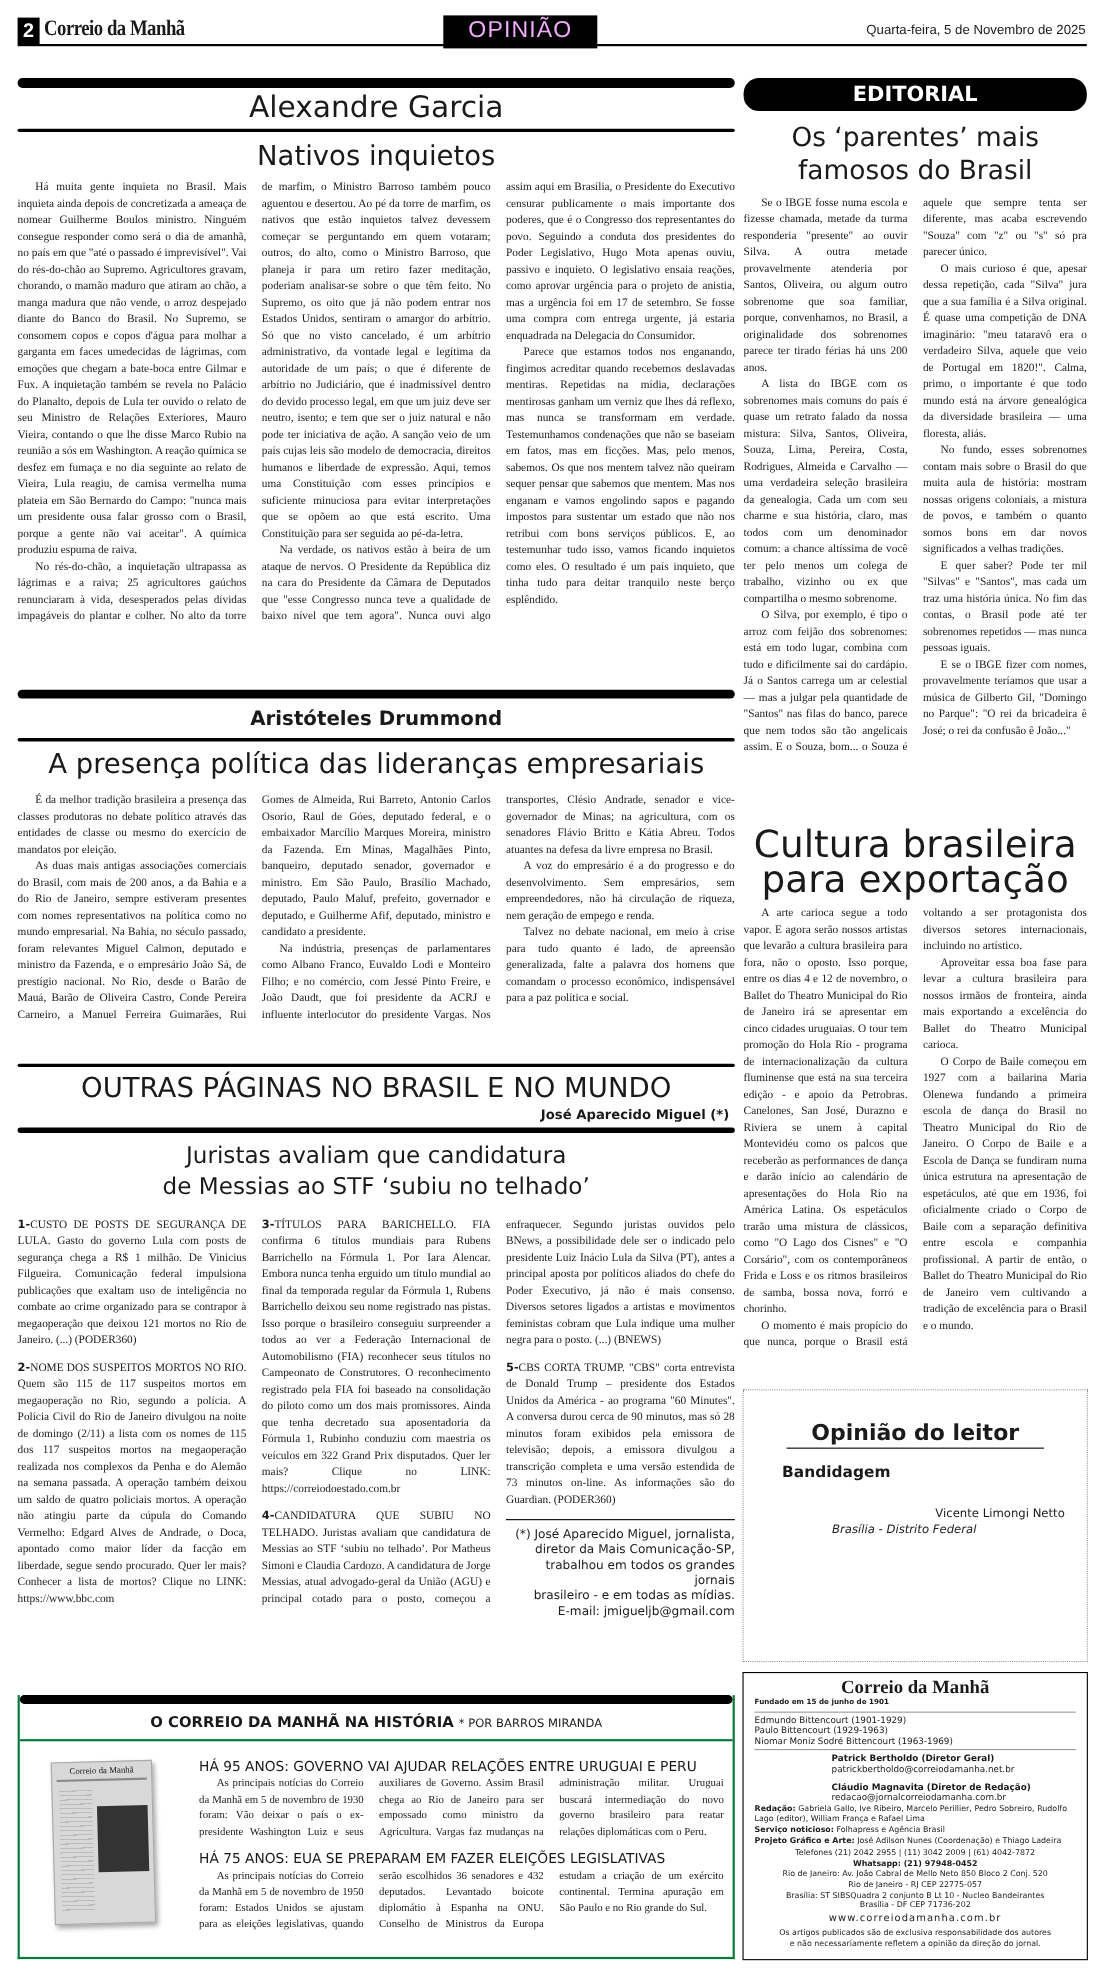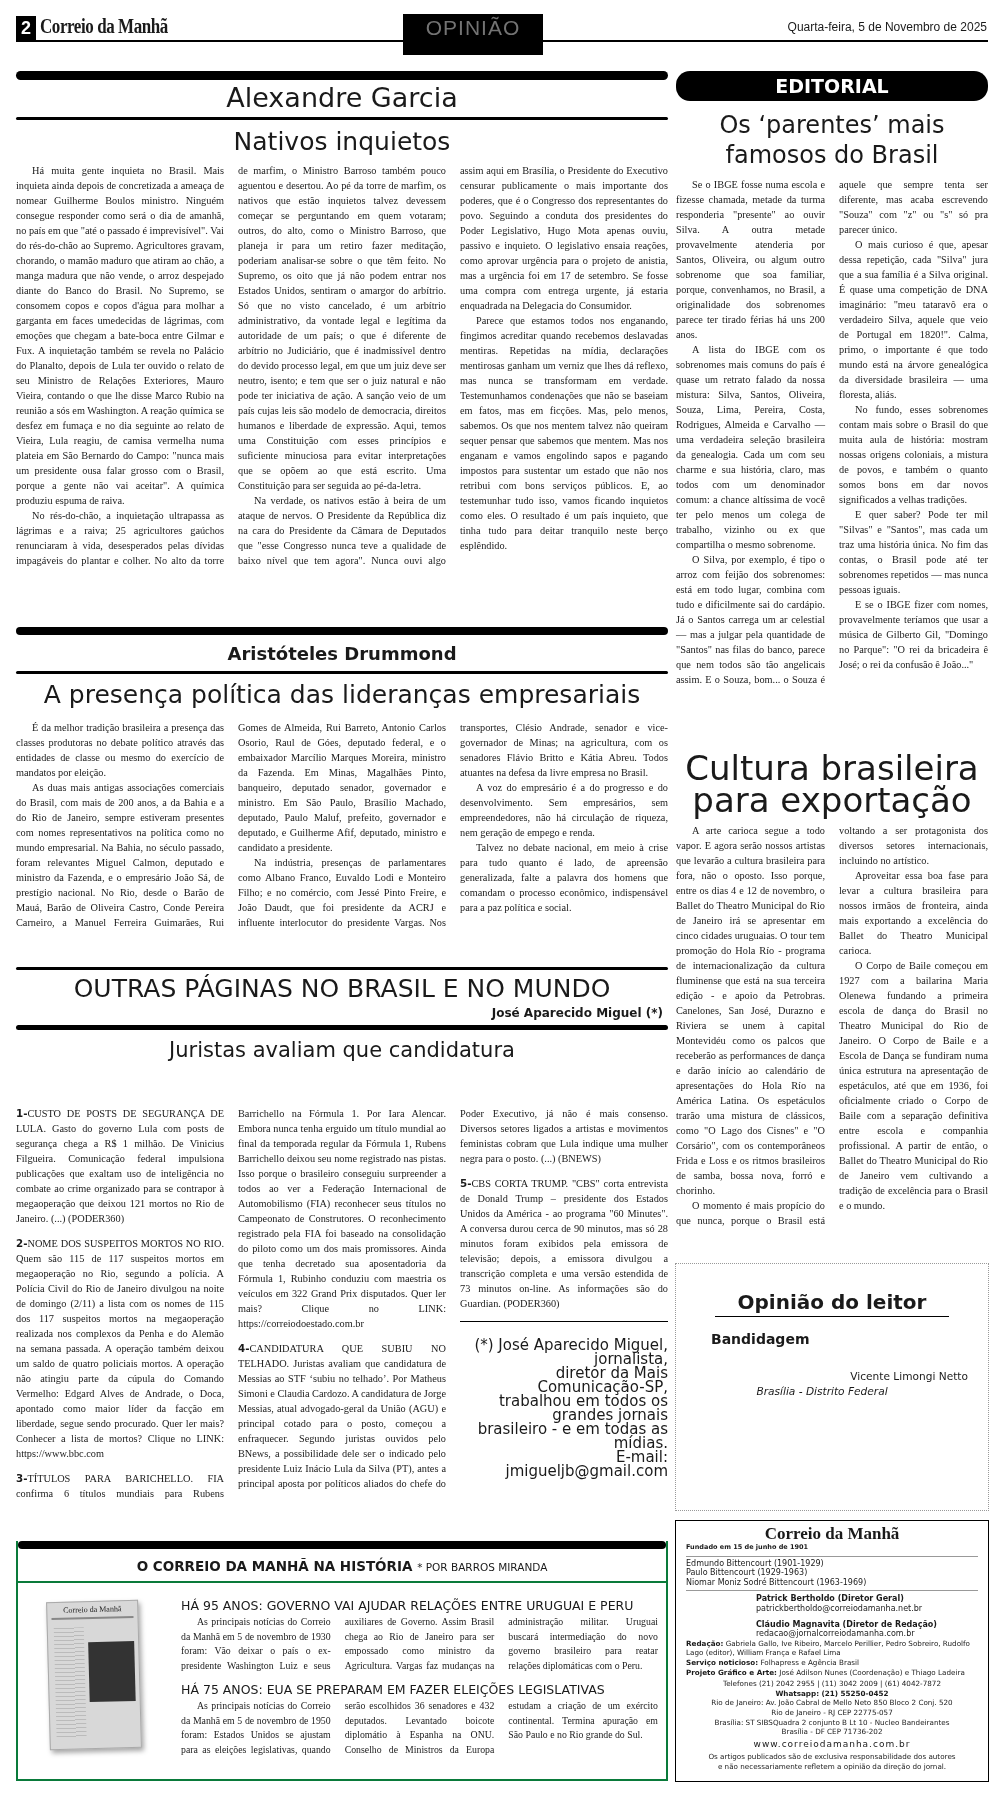--- a/index.html
+++ b/index.html
@@ -7,21 +7,21 @@
   body { position: relative; font-family: "Liberation Serif", serif; color: #1a1a1a; }
   .sans { font-family: "DejaVu Sans", "Liberation Sans", sans-serif; }
   .abs { position: absolute; }
   .green { background: #000000; border-radius: 14px; }
   .body-text { font-size: 10.3px; line-height: 15px; text-align: justify; hyphens: auto; }
   .body-text p { text-indent: 16px; }
 
   
   #hdr-pagenum { left: 16px; top: 16px; width: 20px; height: 24px; background: #000; color: #fff; font: bold 18px "Liberation Sans", sans-serif; text-align: center; line-height: 24px; }
   #hdr-logo { left: 40px; top: 15px; font: bold 20px "Liberation Serif", serif; letter-spacing: -0.5px; transform: scaleX(0.85); transform-origin: left; }
-  #hdr-section { left: 403px; top: 14px; width: 140px; height: 41px; background: #000; color: #737373; font: 21px "Liberation Sans", sans-serif; text-align: center; line-height: 27px; letter-spacing: 1px; }
+  #hdr-section { left: 403px; top: 14px; width: 140px; height: 30px; background: #000; color: #f0abfc; font: 21px "Liberation Sans", sans-serif; text-align: center; line-height: 27px; letter-spacing: 1px; }
   #hdr-date { right: 16px; top: 20px; font: 12px "Liberation Sans", sans-serif; }
   #hdr-rule { left: 16px; top: 40px; width: 972px; height: 2px; background: #000; }
 
   .col-title { font-family: "DejaVu Sans", sans-serif; text-align: center; }
 </style>
 </head>
 <body>
 
 <div class="abs" id="hdr-pagenum">2</div>
 <div class="abs" id="hdr-logo">Correio da Manhã</div>
@@ -51,38 +51,39 @@
   <p>A voz do empresário é a do progresso e do desenvolvimento. Sem empresários, sem empreendedores, não há circulação de riqueza, nem geração de empego e renda.</p>
   <p>Talvez no debate nacional, em meio à crise para tudo quanto é lado, de apreensão generalizada, falte a palavra dos homens que comandam o processo econômico, indispensável para a paz política e social.</p>
 </div>
 
 <div class="abs green" style="left:16px;top:967px;width:652px;height:3px;"></div>
 <div class="abs col-title" style="left:16px;top:972px;width:652px;font-size:25px;line-height:34px;">OUTRAS PÁGINAS NO BRASIL E NO MUNDO</div>
 <div class="abs sans" style="right:340px;top:1006px;font-size:12px;font-weight:bold;">José Aparecido Miguel (*)</div>
 <div class="abs green" style="left:16px;top:1025px;width:652px;height:5px;"></div>
 <div class="abs col-title" style="left:16px;top:1036px;width:652px;font-size:21px;line-height:28px;">
   <div>Juristas avaliam que candidatura</div>
+  <div>de Messias ao STF ‘subiu no telhado’</div>
 </div>
 <div class="abs body-text" style="left:16px;top:1106px;width:652px;height:400px;column-count:3;column-gap:14px;">
   <div style="margin-bottom:10px;break-inside:auto;">
     <b class="sans">1-</b><span style="text-transform:uppercase;">CUSTO DE POSTS DE SEGURANÇA DE LULA.</span><span> Gasto do governo Lula com posts de segurança chega a R$ 1 milhão. De Vinicius Filgueira. Comunicação federal impulsiona publicações que exaltam uso de inteligência no combate ao crime organizado para se contrapor à megaoperação que deixou 121 mortos no Rio de Janeiro. (...) (PODER360)</span>
   </div>
   <div style="margin-bottom:10px;">
     <b class="sans">2-</b><span>NOME DOS SUSPEITOS MORTOS NO RIO.</span><span> Quem são 115 de 117 suspeitos mortos em megaoperação no Rio, segundo a polícia. A Polícia Civil do Rio de Janeiro divulgou na noite de domingo (2/11) a lista com os nomes de 115 dos 117 suspeitos mortos na megaoperação realizada nos complexos da Penha e do Alemão na semana passada. A operação também deixou um saldo de quatro policiais mortos. A operação não atingiu parte da cúpula do Comando Vermelho: Edgard Alves de Andrade, o Doca, apontado como maior líder da facção em liberdade, segue sendo procurado. Quer ler mais? Conhecer a lista de mortos? Clique no LINK: https://www.bbc.com</span>
   </div>
   <div style="margin-bottom:10px;">
     <b class="sans">3-</b><span>TÍTULOS PARA BARICHELLO.</span><span> FIA confirma 6 títulos mundiais para Rubens Barrichello na Fórmula 1. Por Iara Alencar. Embora nunca tenha erguido um título mundial ao final da temporada regular da Fórmula 1, Rubens Barrichello deixou seu nome registrado nas pistas. Isso porque o brasileiro conseguiu surpreender a todos ao ver a Federação Internacional de Automobilismo (FIA) reconhecer seus títulos no Campeonato de Construtores. O reconhecimento registrado pela FIA foi baseado na consolidação do piloto como um dos mais promissores. Ainda que tenha decretado sua aposentadoria da Fórmula 1, Rubinho conduziu com maestria os veículos em 322 Grand Prix disputados. Quer ler mais? Clique no LINK: https://correiodoestado.com.br</span>
   </div>
   <div style="margin-bottom:10px;">
     <b class="sans">4-</b><span>CANDIDATURA QUE SUBIU NO TELHADO.</span><span> Juristas avaliam que candidatura de Messias ao STF ‘subiu no telhado’. Por Matheus Simoni e Claudia Cardozo. A candidatura de Jorge Messias, atual advogado-geral da União (AGU) e principal cotado para o posto, começou a enfraquecer. Segundo juristas ouvidos pelo BNews, a possibilidade dele ser o indicado pelo presidente Luiz Inácio Lula da Silva (PT), antes a principal aposta por políticos aliados do chefe do Poder Executivo, já não é mais consenso. Diversos setores ligados a artistas e movimentos feministas cobram que Lula indique uma mulher negra para o posto. (...) (BNEWS)</span>
   </div>
   <div style="margin-bottom:10px;">
     <b class="sans">5-</b><span>CBS CORTA TRUMP.</span><span> "CBS" corta entrevista de Donald Trump – presidente dos Estados Unidos da América - ao programa "60 Minutes". A conversa durou cerca de 90 minutos, mas só 28 minutos foram exibidos pela emissora de televisão; depois, a emissora divulgou a transcrição completa e uma versão estendida de 73 minutos on-line. As informações são do Guardian. (PODER360)</span>
   </div>
-  <div class="sans" style="border-top:1.5px solid #000;padding-top:16px;text-align:right;font-size:15px;line-height:14px;">
+  <div class="sans" style="border-top:1.5px solid #000;padding-top:6px;text-align:right;font-size:11px;line-height:14px;">
     <div>(*) José Aparecido Miguel, jornalista,</div>
     <div>diretor da Mais Comunicação-SP,</div>
     <div>trabalhou em todos os grandes jornais</div>
     <div>brasileiro - e em todas as mídias.</div>
     <div>E-mail: jmigueljb@gmail.com</div>
   </div>
 </div>
 
 <div class="abs green" style="left:676px;top:71px;width:312px;height:30px;color:#fff;font:bold 19px 'DejaVu Sans',sans-serif;text-align:center;line-height:30px;">EDITORIAL</div>
 <div class="abs col-title" style="left:676px;top:110px;width:312px;font-size:24px;line-height:30px;">Os ‘parentes’ mais famosos do Brasil</div>
@@ -152,21 +153,21 @@
     <div style="font-weight:bold;">Cláudio Magnavita (Diretor de Redação)</div>
     <div>redacao@jornalcorreiodamanha.com.br</div>
   </div>
   <div style="font-size:7.2px;">
     <div><b>Redação:</b> <span>Gabriela Gallo, Ive Ribeiro, Marcelo Perillier, Pedro Sobreiro, Rudolfo Lago (editor), William França e Rafael Lima</span></div>
     <div><b>Serviço noticioso:</b> <span>Folhapress e Agência Brasil</span></div>
     <div><b>Projeto Gráfico e Arte:</b> <span>José Adilson Nunes (Coordenação) e Thiago Ladeira</span></div>
   </div>
   <div style="text-align:center;font-size:7.2px;margin-top:2px;">
     <div>Telefones (21) 2042 2955 | (11) 3042 2009 | (61) 4042-7872</div>
-    <div style="font-weight:bold;">Whatsapp: (21) 55250-0452</div>
+    <div style="font-weight:bold;">Whatsapp: (21) 97948-0452</div>
     <div>Rio de Janeiro: Av. João Cabral de Mello Neto 850 Bloco 2 Conj. 520</div>
     <div>Rio de Janeiro - RJ CEP 22775-057</div>
     <div>Brasília: ST SIBSQuadra 2 conjunto B Lt 10 - Nucleo Bandeirantes</div>
     <div>Brasília - DF CEP 71736-202</div>
     <div style="font-size:9px;letter-spacing:1px;margin:3px 0;">www.correiodamanha.com.br</div>
     <div>Os artigos publicados são de exclusiva responsabilidade dos autores</div>
     <div>e não necessariamente refletem a opinião da direção do jornal.</div>
   </div>
 </div>
 

